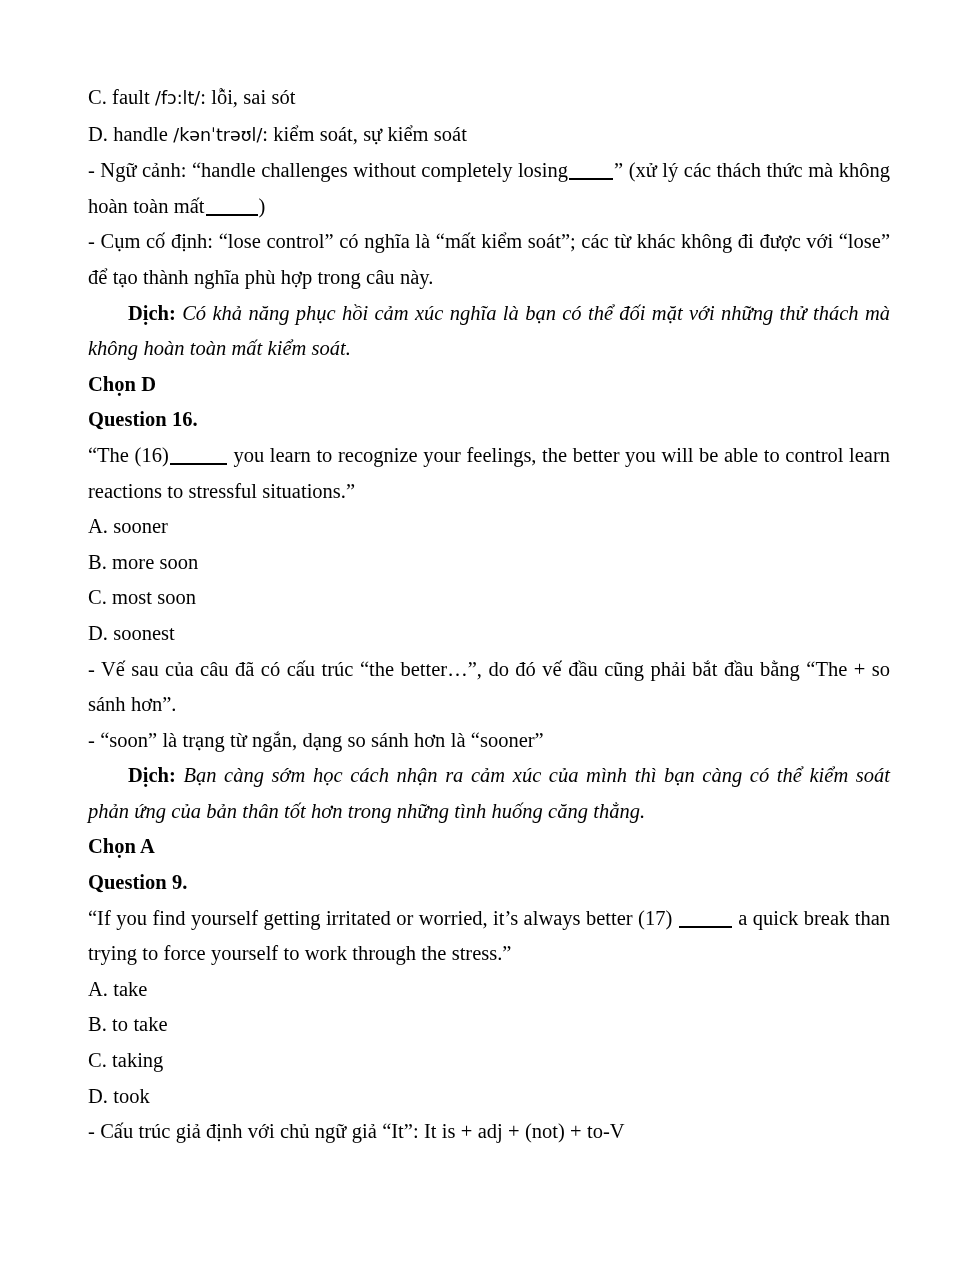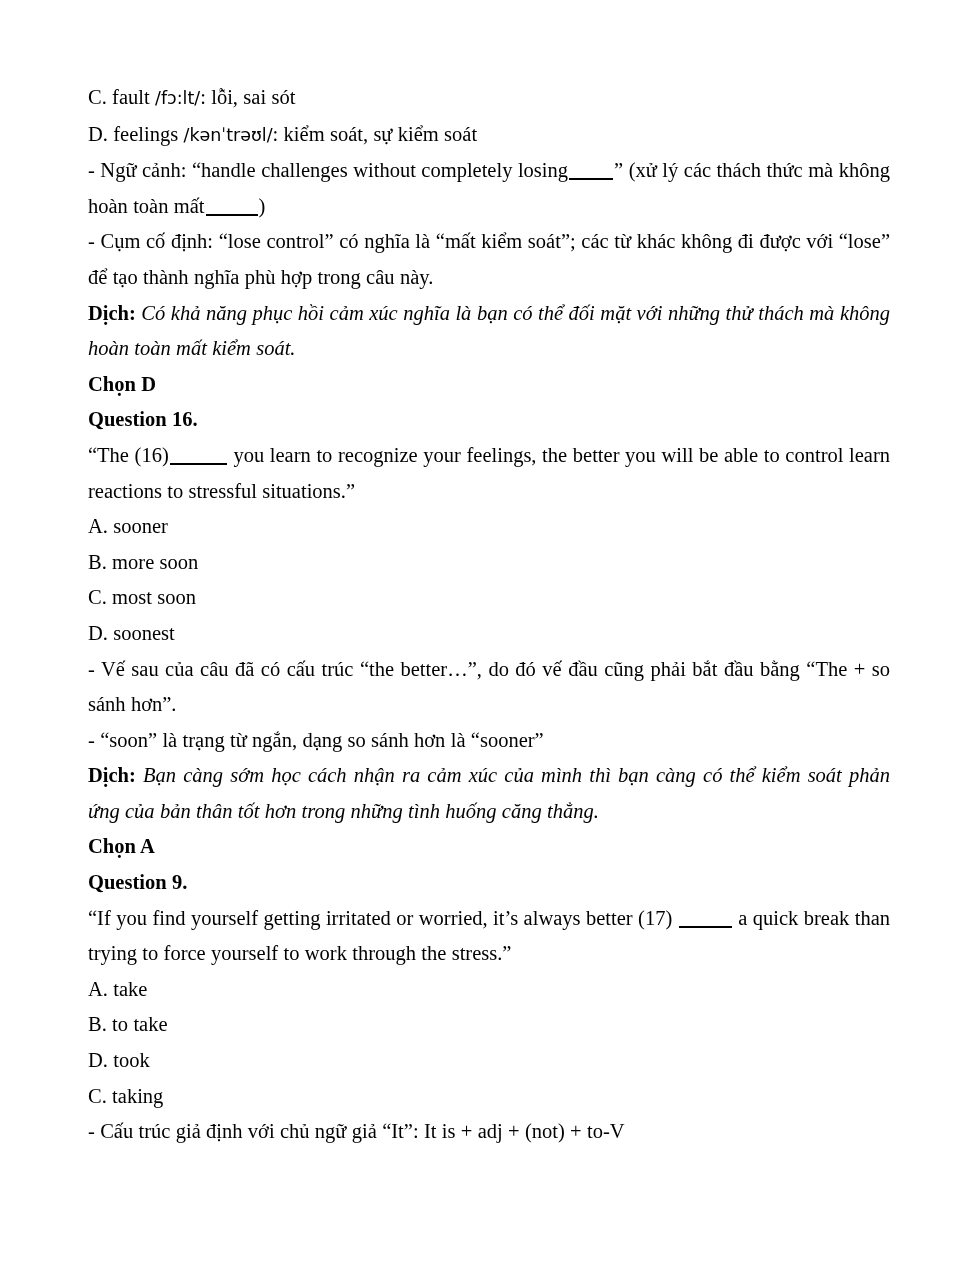--- a/index.html
+++ b/index.html
@@ -32,21 +32,21 @@
     line-height: 35.6px;
     text-align: justify;
     text-justify: inter-word;
     -webkit-hyphens: none;
     hyphens: none;
     word-spacing: 0.2px;
   }
   p.line.nojust {
     text-align: left;
   }
-  .b { font-weight: bold; }
+  .b { font-weight: bold; margin-left: 40px; }
   .i { font-style: italic; }
   .blank {
     display: inline-block;
     border-bottom: 2.2px solid #000;
     vertical-align: -3px;
     height: 0.85em;
     margin: 0 1px;
   }
   .blank.w1 { width: 44px; }
   .blank.w2 { width: 52px; }
@@ -58,21 +58,21 @@
   }
 </style>
 </head>
 <body>
 
 <div class="page">
   <div class="doc-body">
 
     <p class="line nojust"><span>C. fault </span><span class="ipa">/fɔ:lt/</span><span>: lỗi, sai sót</span></p>
 
-    <p class="line nojust"><span>D. feelings </span><span class="ipa">/kənˈtrəʊl/</span><span>: kiểm soát, sự kiểm soát</span></p>
+    <p class="line nojust"><span>D. handle </span><span class="ipa">/kənˈtrəʊl/</span><span>: kiểm soát, sự kiểm soát</span></p>
 
     <p class="line"><span>- Ngữ cảnh: “handle challenges without completely losing</span><span class="blank w1"></span><span>” (xử lý các thách thức mà không hoàn toàn mất</span><span class="blank w2"></span><span>)</span></p>
 
     <p class="line">- Cụm cố định: “lose control” có nghĩa là “mất kiểm soát”; các từ khác không đi được với “lose” để tạo thành nghĩa phù hợp trong câu này.</p>
 
     <p class="line"><span class="b">Dịch:</span><span class="i"> </span><span class="i">Có khả năng phục hồi cảm xúc nghĩa là bạn có thể đối mặt với những thử thách mà không hoàn toàn mất kiểm soát.</span></p>
 
     <p class="line nojust b">Chọn D</p>
 
     <p class="line nojust b">Question 16.</p>
@@ -90,19 +90,19 @@
     <p class="line"><span class="b">Dịch:</span><span class="i"> </span><span class="i">Bạn càng sớm học cách nhận ra cảm xúc của mình thì bạn càng có thể kiểm soát phản ứng của bản thân tốt hơn trong những tình huống căng thẳng.</span></p>
 
     <p class="line nojust b">Chọn A</p>
 
     <p class="line nojust b">Question 9.</p>
 
     <p class="line"><span>“If you find yourself getting irritated or worried, it’s always better (17)</span> <span class="blank w4"></span> <span>a quick break than trying to force yourself to work through the stress.”</span></p>
 
     <p class="line nojust">A. take</p>
     <p class="line nojust">B. to take</p>
+    <p class="line nojust">C. taking</p>
     <p class="line nojust">D. took</p>
-    <p class="line nojust">C. taking</p>
 
     <p class="line nojust">- Cấu trúc giả định với chủ ngữ giả “It”: It is + adj + (not) + to-V</p>
 
   </div>
 </div>
 
 </body></html>

